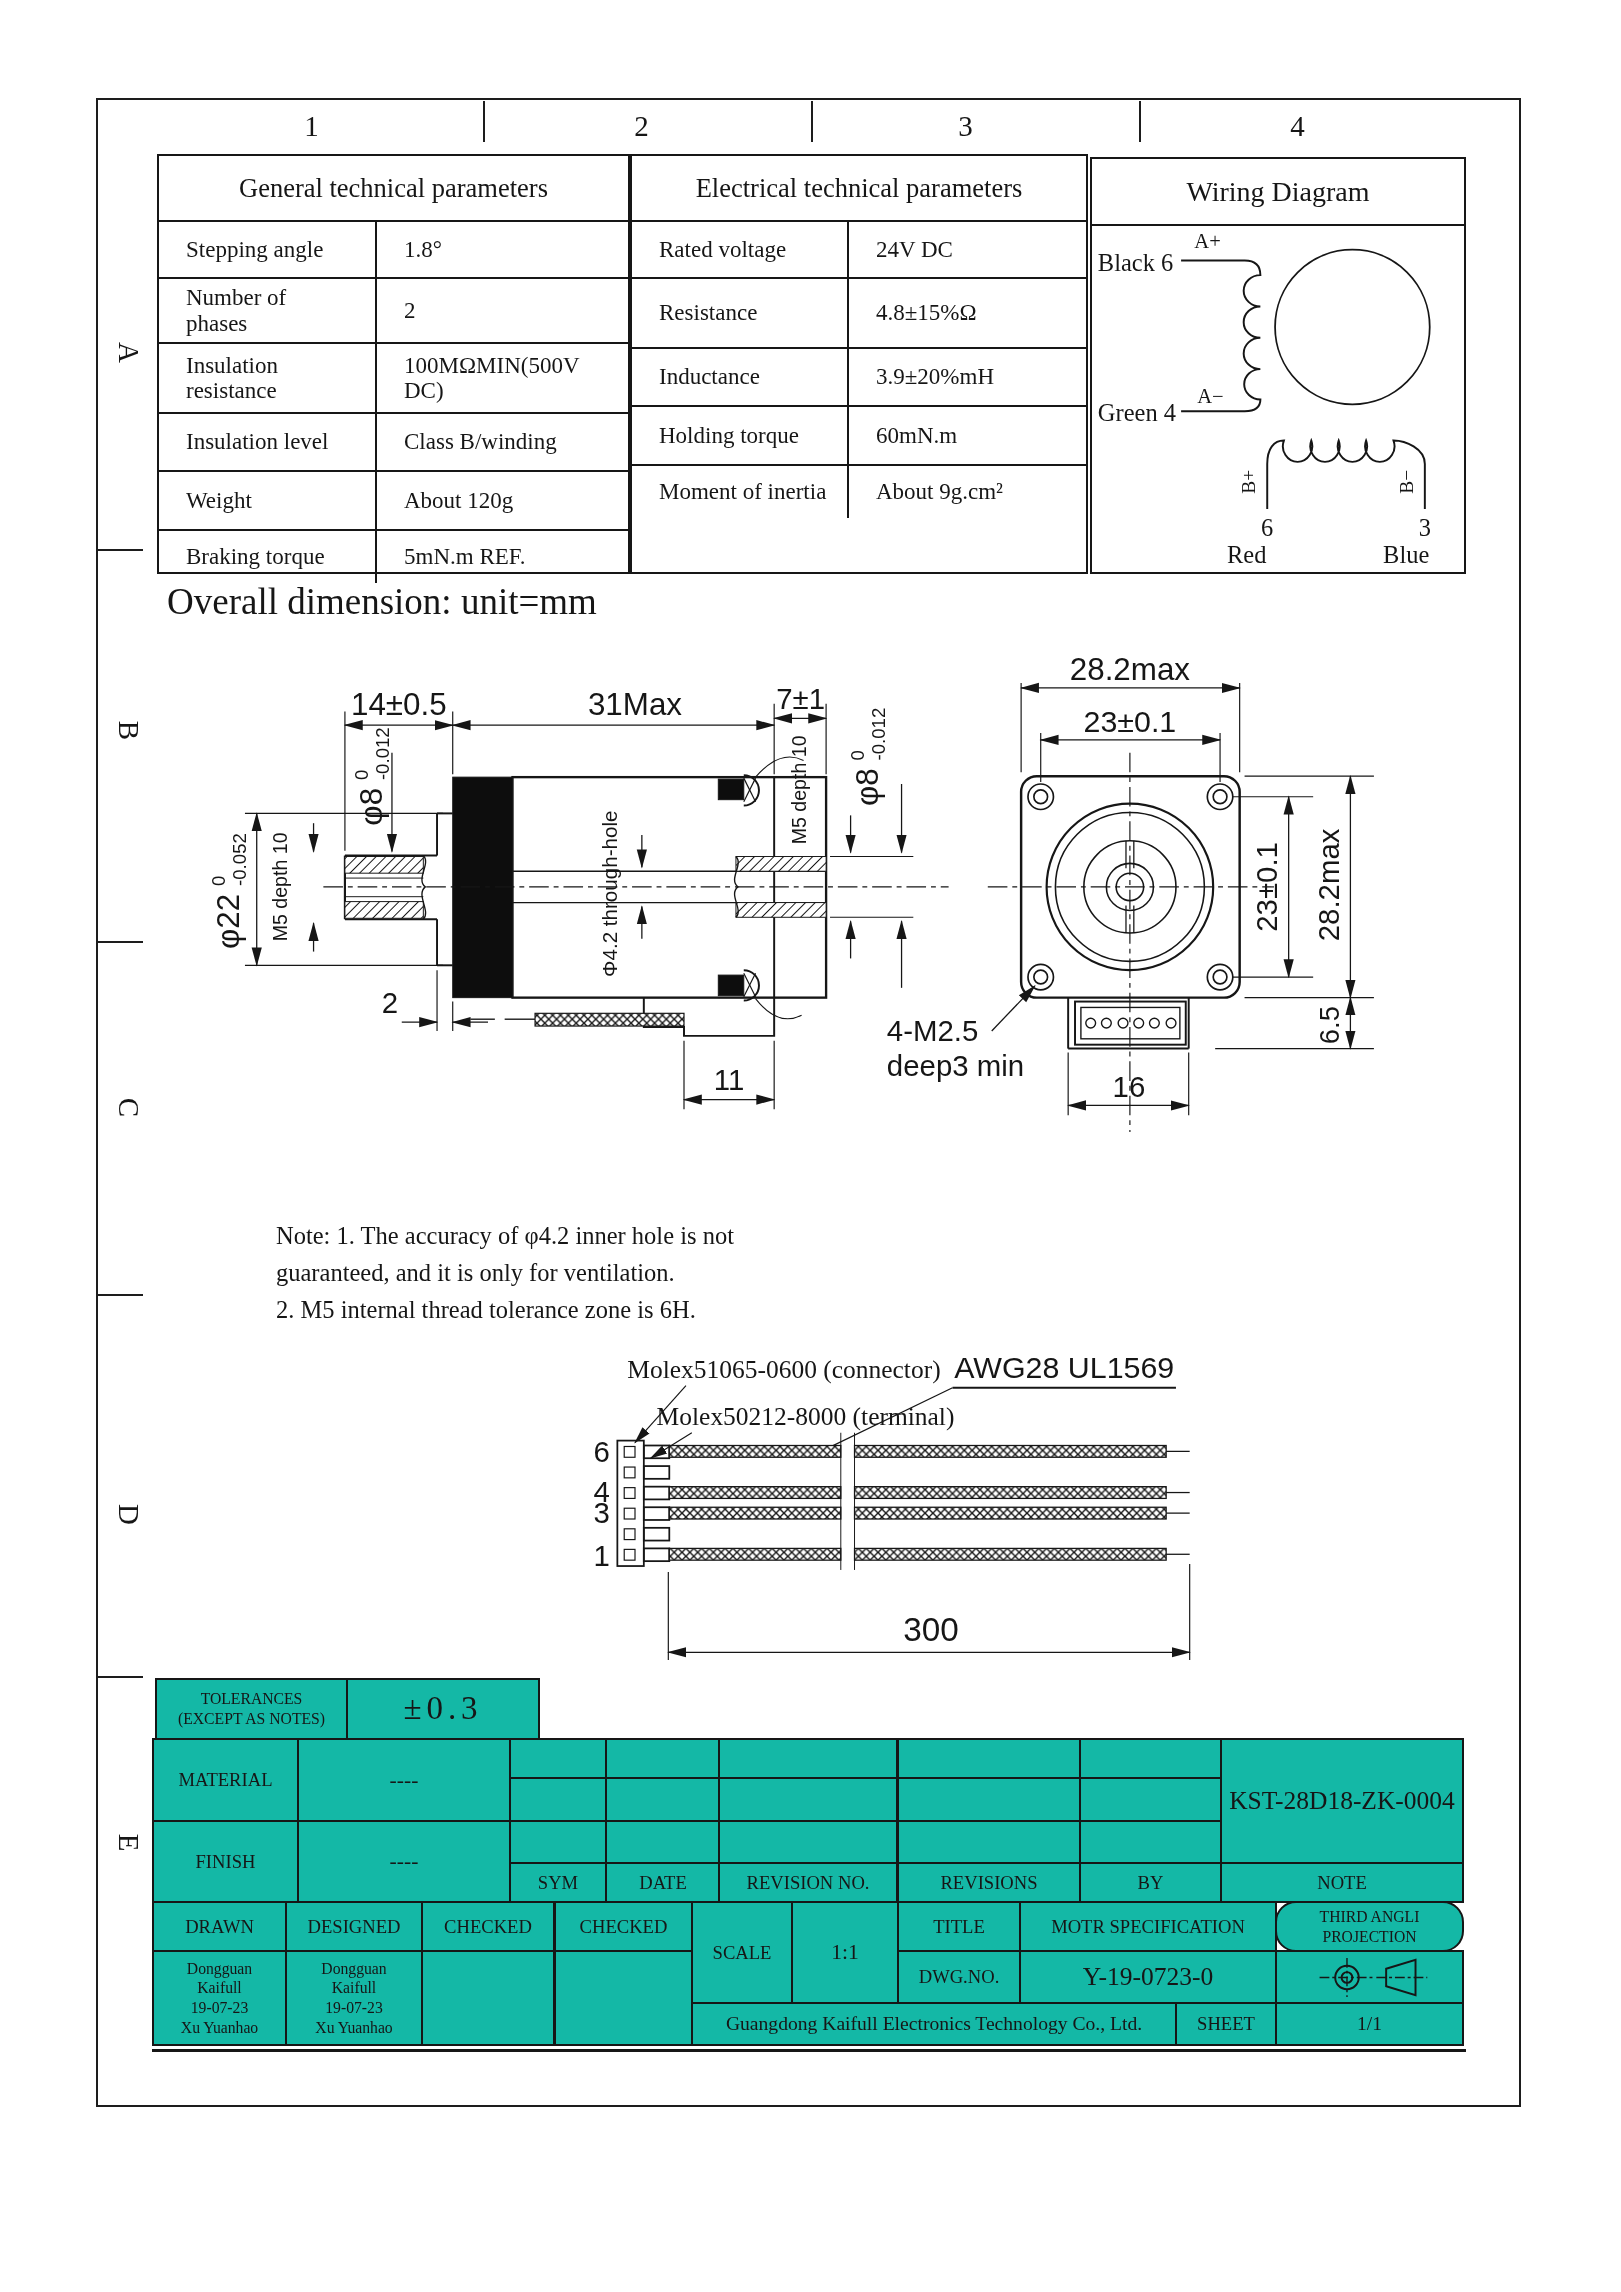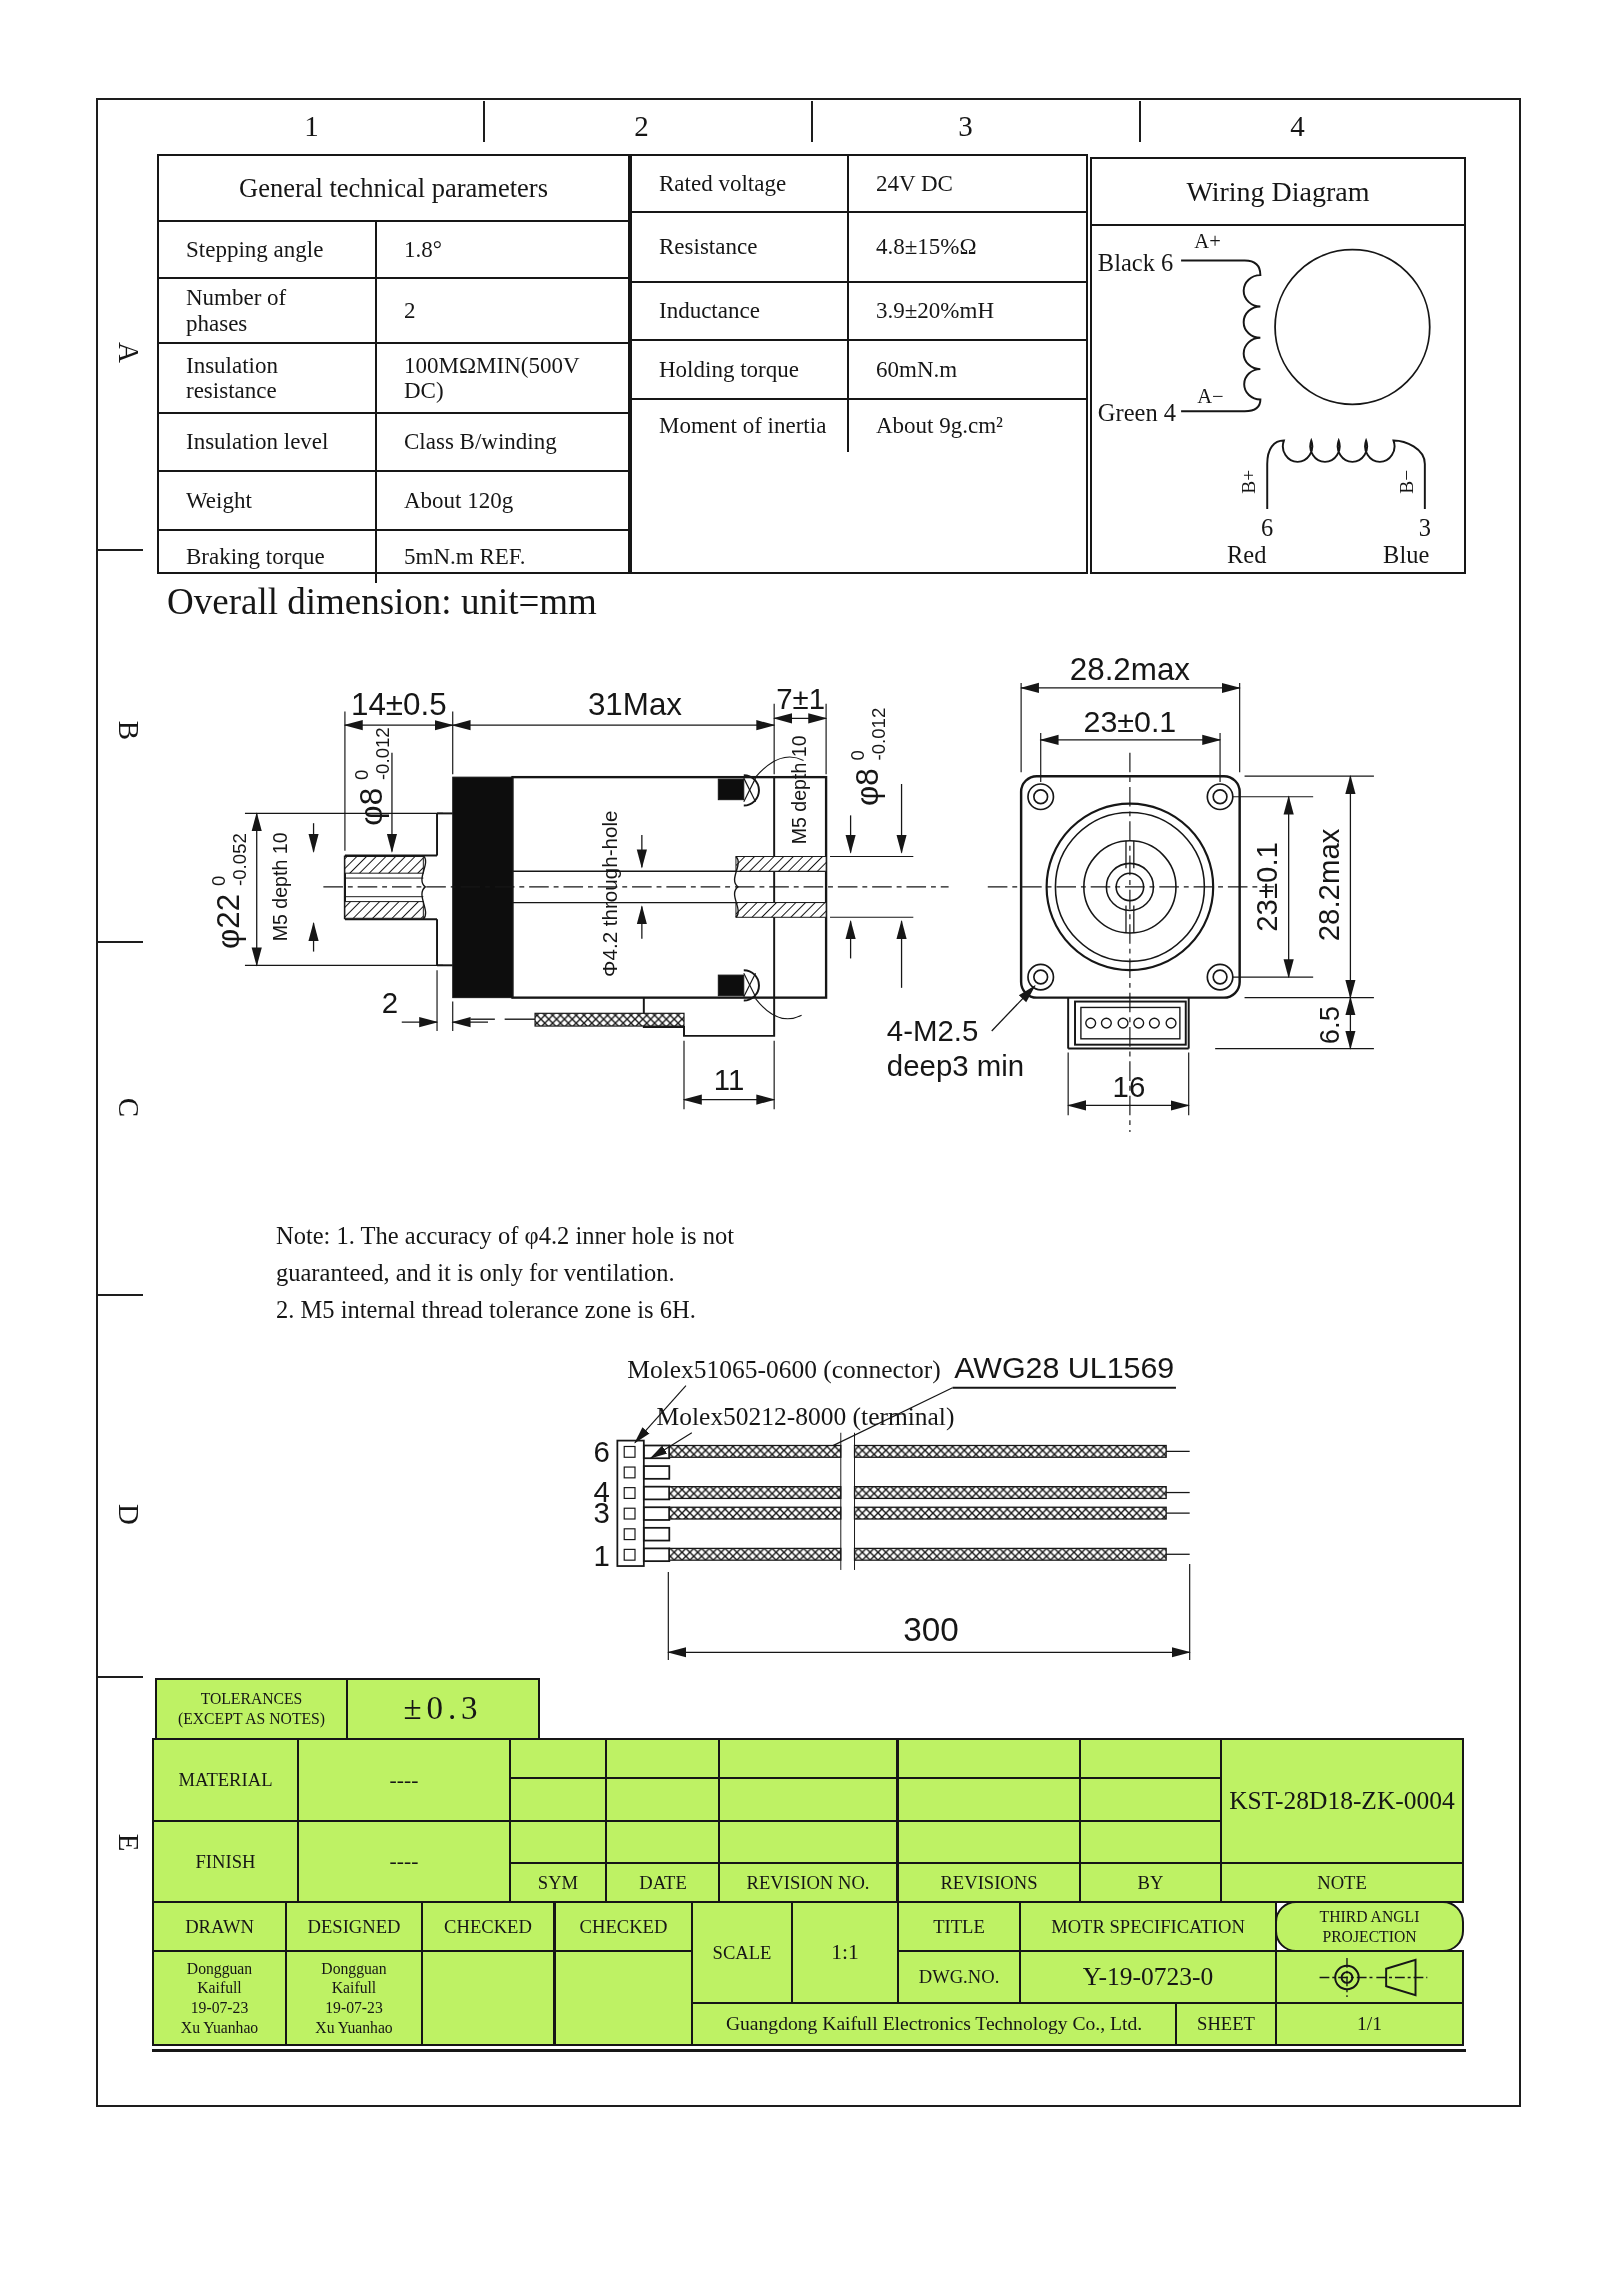--- a/index.html
+++ b/index.html
@@ -24,21 +24,21 @@
   .gt .pl{padding-right:42px;}
   .gt .pv{padding-right:27.4px;}
   .et .pl{padding-right:9.8px;}
   
   .wbox{position:absolute;border:2px solid #161616;box-sizing:border-box;background:#fff;}
   .wtitle{height:65px;border-bottom:2px solid #161616;display:flex;align-items:center;justify-content:center;font-size:28px;}
   
   .bigheading{font-size:37px;}
   .note{font-size:24.5px;line-height:1.52;}
   
-  .c{position:absolute;box-sizing:border-box;border:2px solid #161616;background:#bef264;
+  .c{position:absolute;box-sizing:border-box;border:2px solid #161616;background:#14b8a6;
      display:flex;align-items:center;justify-content:center;text-align:center;font-size:18.6px;line-height:1.25;}
   .c.small{font-size:15.7px;}
   .c.val{font-size:21.6px;}
   svg{display:block;}
   svg text{fill:#161616;}
   .dim{font-family:"Liberation Sans",sans-serif;}
   .ser{font-family:"Liberation Serif",serif;}
 </style>
 </head>
 <body>
@@ -87,20 +87,21 @@
         <div class="pl">Weight</div>
         <div class="pv">About 120g</div>
       </div>
     <div class="prow" style="height:52px;">
         <div class="pl">Braking torque</div>
         <div class="pv">5mN.m REF.</div>
       </div>
   </div>
 
   <div class="ptable et" style="left:630px;top:154px;width:458px;height:420px;">
+    <div class="pthead">Electrical technical parameters</div>
     <div class="prow" style="height:55px;">
         <div class="pl">Rated voltage</div>
         <div class="pv">24V DC</div>
       </div>
     <div class="prow" style="height:68px;">
         <div class="pl">Resistance</div>
         <div class="pv">4.8±15%Ω</div>
       </div>
     <div class="prow" style="height:56px;">
         <div class="pl">Inductance</div>

